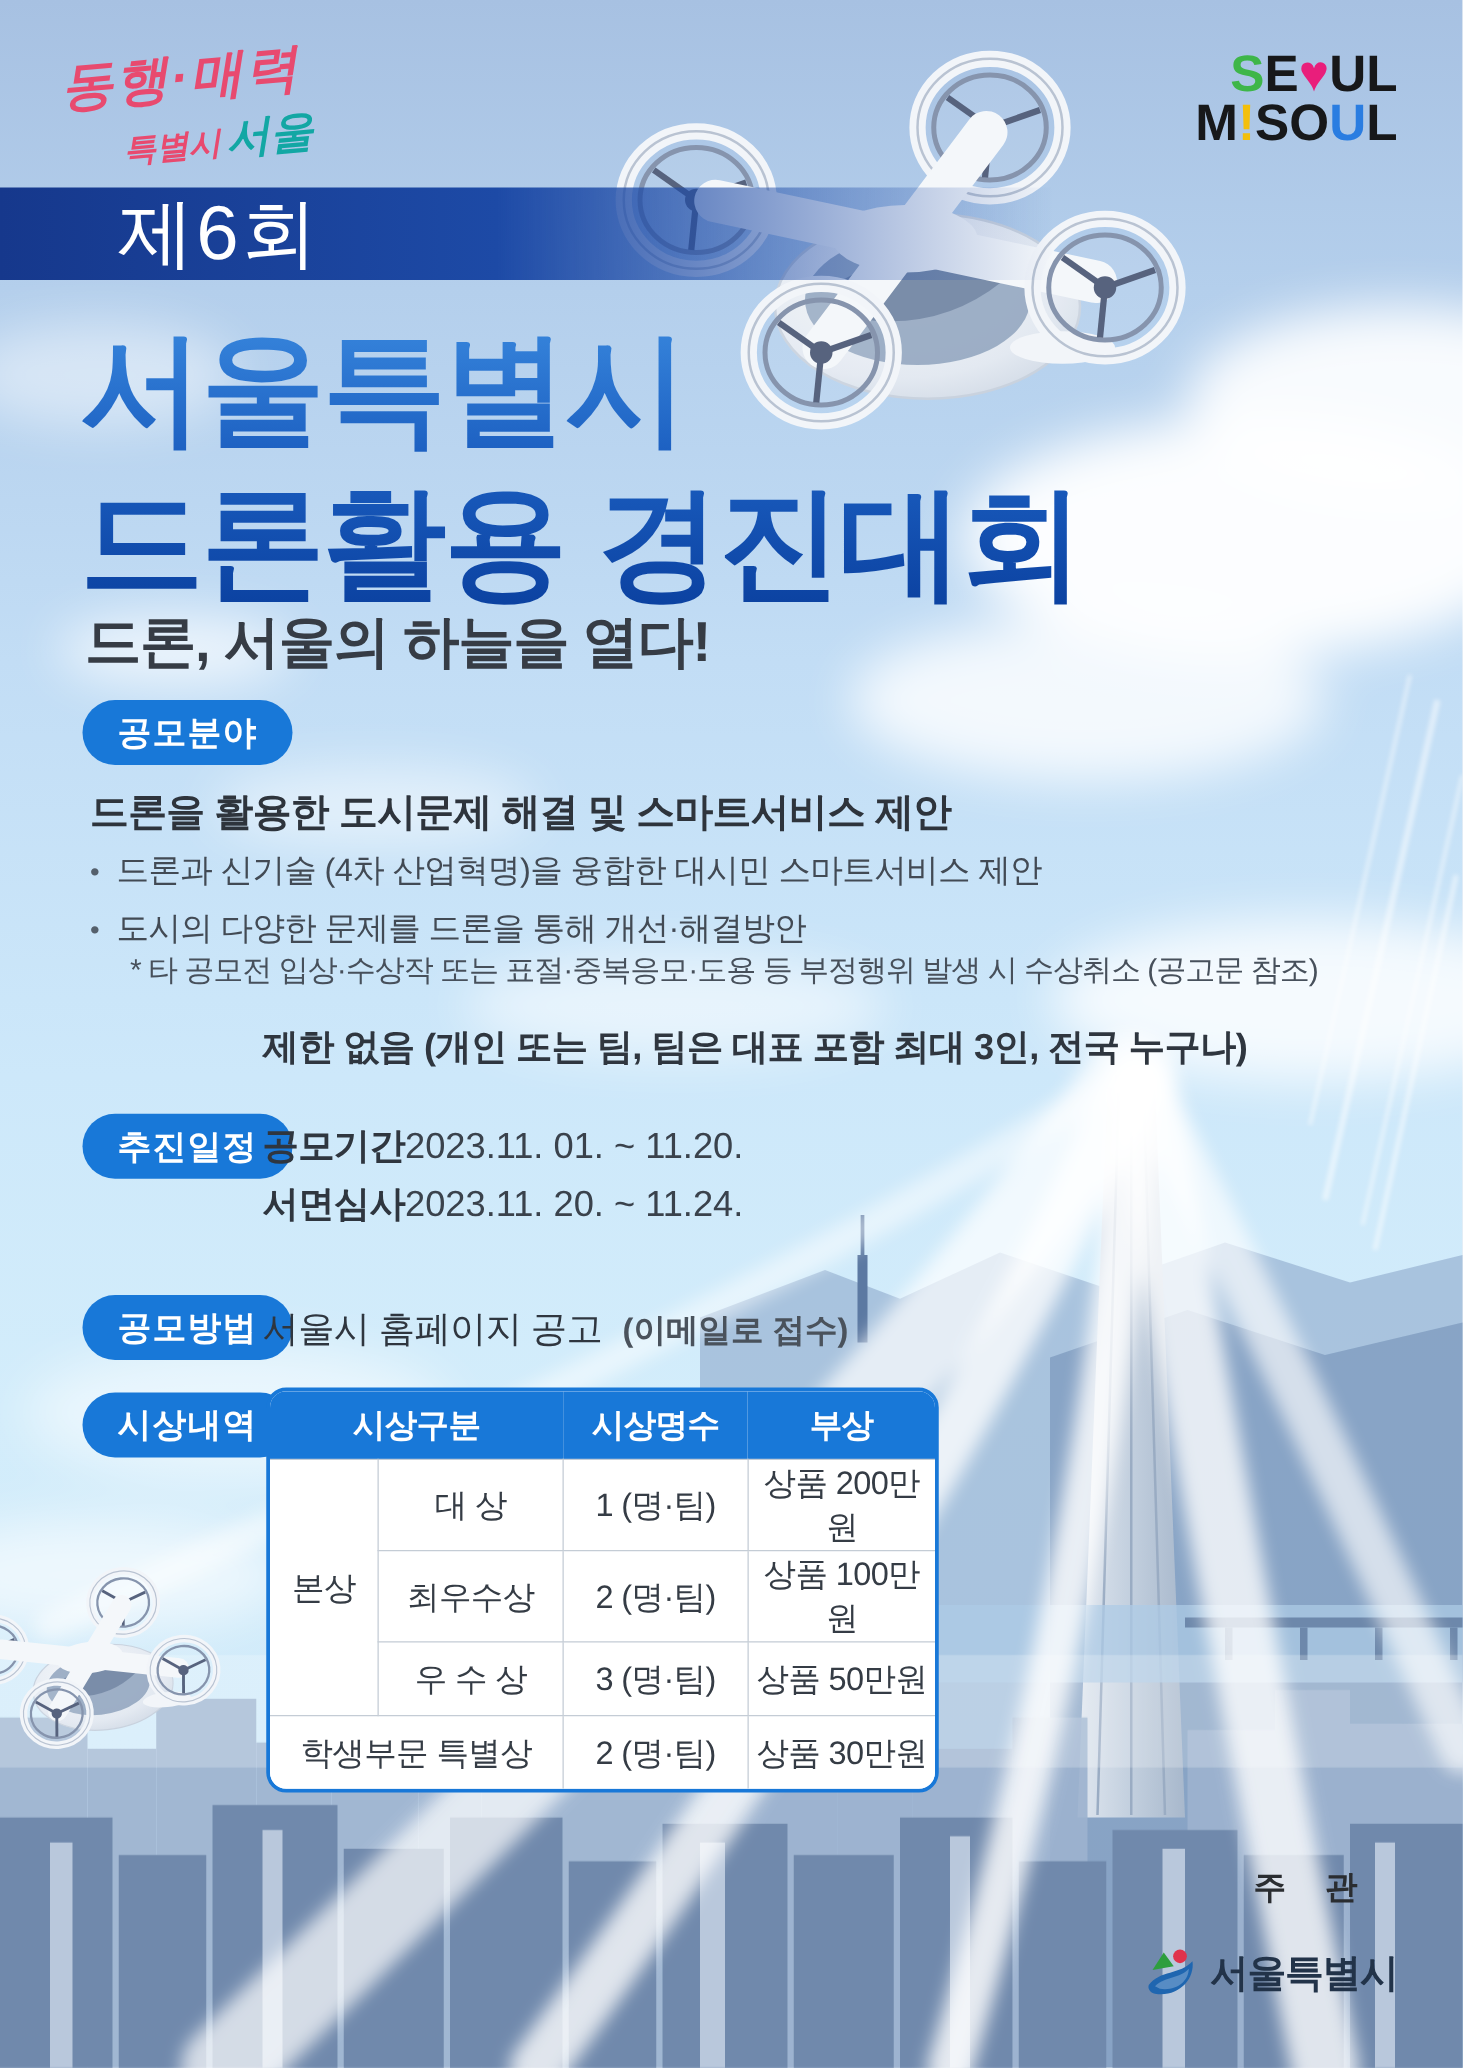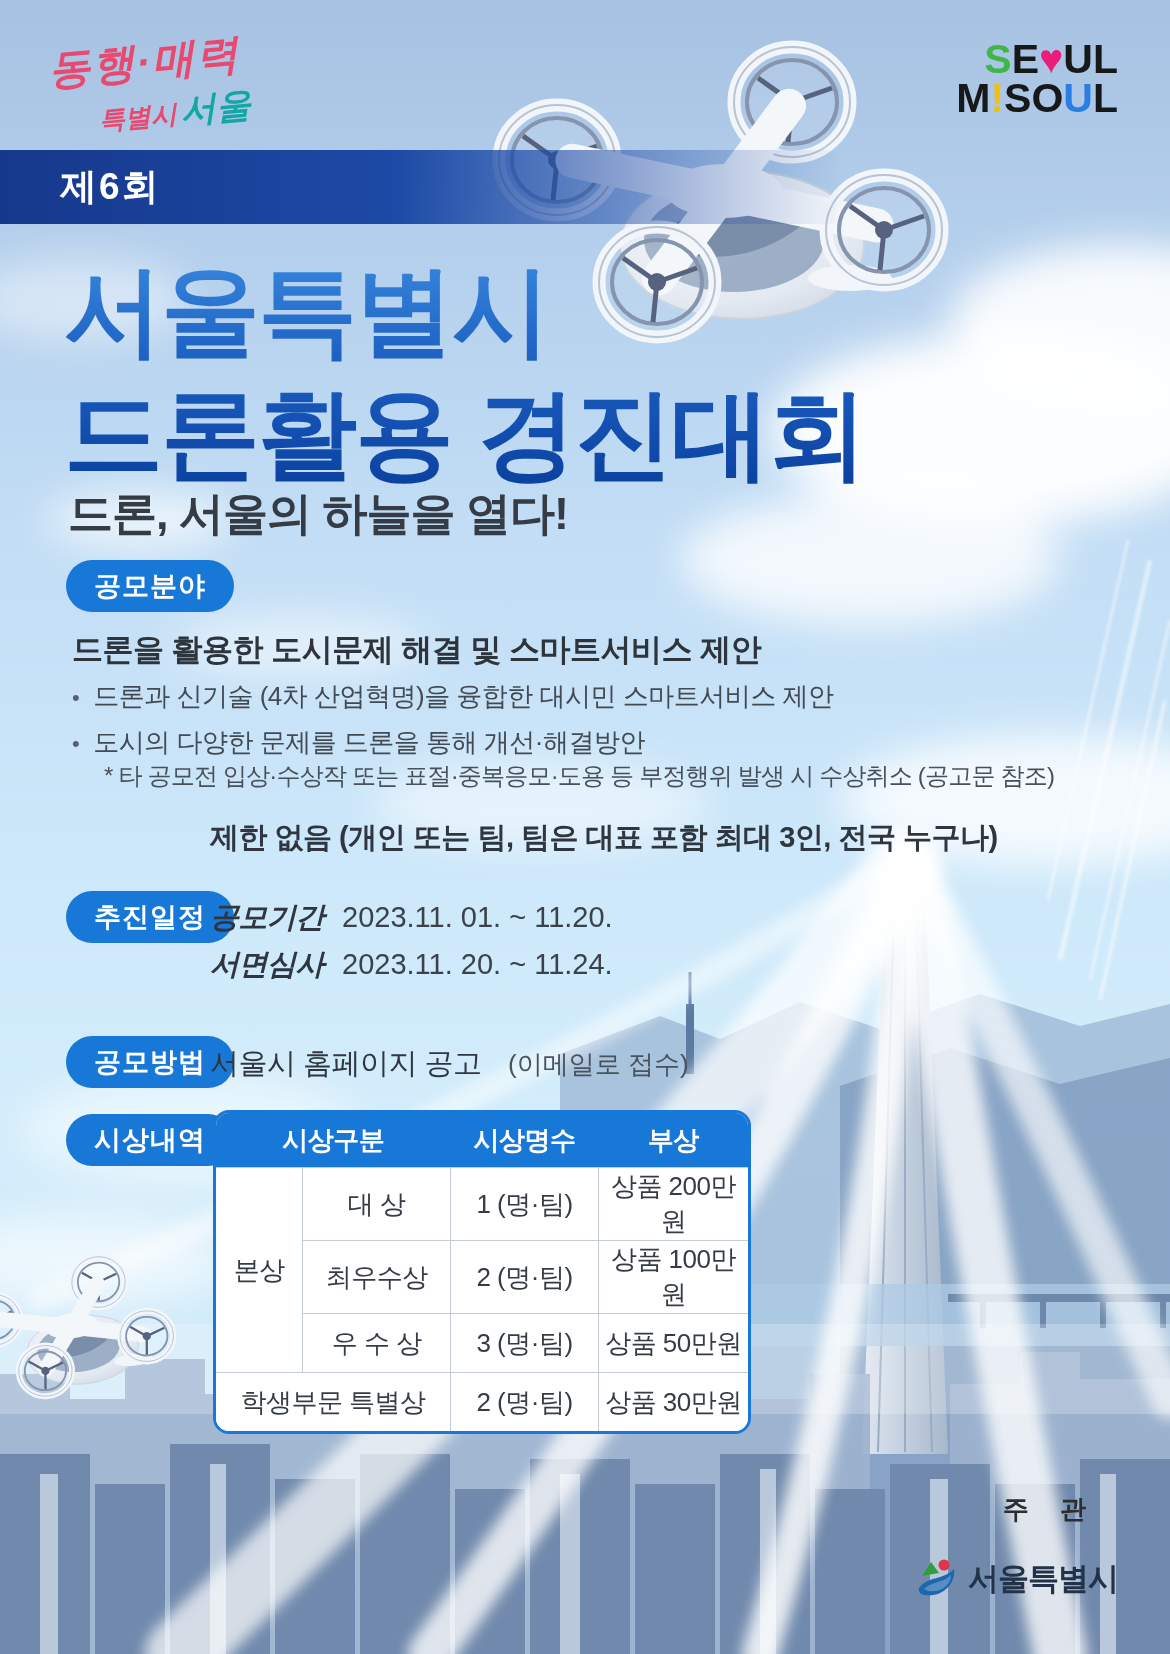--- a/index.html
+++ b/index.html
@@ -20,21 +20,21 @@
   .slogan-w2{font-size:35px;font-weight:800;color:#12a7a4;font-style:italic;}
 
   
   .brand{right:52px;top:40px;text-align:right;font-weight:900;font-size:41px;line-height:0.94;letter-spacing:0px;color:#17181a;}
   .c-green{color:#3eb649}.c-pink{color:#e91e7b}.c-yellow{color:#f3bf0b}.c-blue{color:#2a7de1}
 
   
   .edition-band{left:0;top:150px;width:1170px;height:74px;
     background:linear-gradient(90deg,#16388c 0%,#1d4aa6 34%,rgba(116,156,216,0) 72%);
     display:flex;align-items:center;}
-  .edition-band span{color:#fff;font-size:37px;font-weight:700;margin-left:60px;letter-spacing:2px;}
+  .edition-band span{color:#fff;font-size:61px;font-weight:400;margin-left:94px;letter-spacing:2px;}
 
   
   .title{left:64px;top:250px;font-size:99px;font-weight:800;letter-spacing:-2px;line-height:1.24;
     background:linear-gradient(180deg,#3988de 0%,#1b5ec0 48%,#0a3f9e 100%);
     -webkit-background-clip:text;background-clip:text;color:transparent;}
   .subtitle{left:68px;top:484px;font-size:45px;font-weight:800;color:#363c45;letter-spacing:-1px;}
 
   
   .badge{height:52px;line-height:52px;padding:0 28px;background:#1878d8;border-radius:27px;
     color:#fff;font-size:27px;font-weight:800;letter-spacing:1px;display:inline-block;}
@@ -45,26 +45,26 @@
   .b-awards{left:66px;top:1114px;}
 
   .headline{left:72px;top:629px;font-size:31px;font-weight:800;color:#2e343c;letter-spacing:-0.5px;}
   .bullets{left:72px;top:674px;font-size:26px;color:#424a54;line-height:44px;letter-spacing:-0.5px;}
   .bullets .dot{margin-right:14px;color:#55606c;font-size:22px;}
   .note{left:104px;top:760px;font-size:24px;color:#47505b;letter-spacing:-0.8px;}
 
   .elig-text{left:210px;top:818px;font-size:29px;font-weight:800;color:#2f363f;letter-spacing:-0.5px;text-align:center;}
 
   .sched{left:210px;top:894px;font-size:29px;line-height:47px;}
-  .sched .lbl{font-weight:800;color:#2f363f;margin-right:18px;letter-spacing:-0.5px;font-style:italic;}
+  .sched .lbl{font-weight:800;color:#2f363f;letter-spacing:-0.5px;}
   .sched .val{font-weight:500;color:#3a424c;}
 
   .method-text{left:210px;top:1044px;}
   .method-text .mb{font-size:29px;font-weight:400;color:#2f363f;letter-spacing:-0.5px;}
-  .method-text .ml{font-size:26px;font-weight:400;color:#4a525c;margin-left:22px;text-align:center;}
+  .method-text .ml{font-size:26px;font-weight:700;color:#4a525c;margin-left:12px;text-align:center;}
 
   
   .awards-table{left:213px;top:1110px;width:532px;border:3px solid #1878d8;border-radius:16px;
     overflow:hidden;background:#fff;}
   .awards-table table{border-collapse:collapse;width:100%;}
   .awards-table th{background:#1878d8;color:#fff;font-size:26px;font-weight:800;height:52px;border:none;letter-spacing:-0.5px;}
   .awards-table td{border:1px solid #c4ccd5;font-size:26px;color:#353c45;text-align:center;height:56px;background:#fff;letter-spacing:-0.5px;}
   .awards-table td:first-child{border-left:none}
   .awards-table td:last-child{border-right:none}
   .awards-table tr:last-child td{border-bottom:none}

